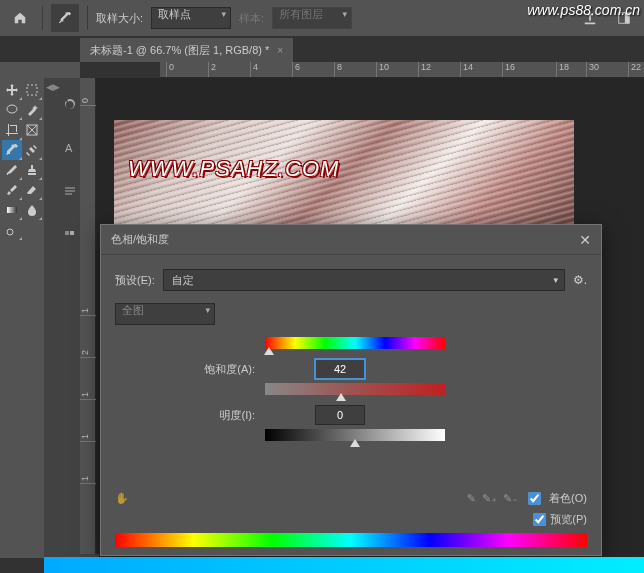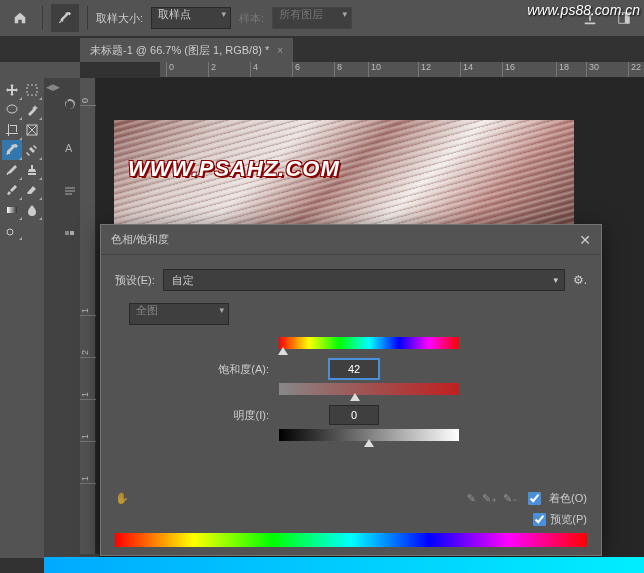--- a/index.html
+++ b/index.html
@@ -25,33 +25,33 @@
 .tool .tri{position:absolute;right:0;bottom:0;width:0;height:0;border-left:3px solid transparent;border-bottom:3px solid #aaa}
 .toolbox2{width:18px;background:#424242;display:flex;flex-direction:column;align-items:center;padding-top:4px;gap:6px}
 .sidepanel{width:18px;background:#424242;display:flex;flex-direction:column;align-items:center;padding-top:20px;gap:30px}
 .sidepanel .mini{width:14px;height:14px}
 .canvas-area{flex:1;background:#262626;position:relative;display:flex}
 .ruler-v{width:16px;background:#535353;position:relative;border-right:1px solid #2a2a2a}
 .ruler-v .vtick{position:absolute;left:0;font-size:9px;color:#bbb;border-top:1px solid #777;width:16px;writing-mode:vertical-rl;padding-top:2px;transform:rotate(180deg);height:auto}
 .canvas{flex:1;position:relative;background:#262626}
 .image-area{position:absolute;left:18px;top:42px;width:460px;height:110px;background:linear-gradient(135deg,#8b5a56 0%,#d4c4c0 20%,#e8e0dd 35%,#a67570 50%,#f0ebe8 65%,#b8827d 80%,#6b4540 100%);overflow:hidden}
 .image-area::before{content:"";position:absolute;inset:0;background:repeating-linear-gradient(165deg,transparent 0px,rgba(255,255,255,0.3) 2px,transparent 4px,rgba(100,50,45,0.3) 6px)}
-.wm{position:absolute;left:14px;top:36px;color:#fff;font-size:22px;font-weight:bold;font-style:italic;text-shadow:2px 2px 0 #800,-1px -1px 0 #800,1px -1px 0 #800,-1px 1px 0 #800;letter-spacing:1px}
+.wm{position:absolute;left:14px;top:36px;color:#fff;font-size:22px;font-weight:normal;font-style:italic;text-shadow:2px 2px 0 #800,-1px -1px 0 #800,1px -1px 0 #800,-1px 1px 0 #800;letter-spacing:1px}
 .wm2{position:absolute;right:4px;top:2px;color:#fff;font-size:14px;font-style:italic;text-shadow:1px 1px 2px #000}
 .zoom-lbl{position:absolute;left:62px;bottom:4px;background:#424242;padding:2px 6px;font-size:10px}
 .dialog{position:absolute;left:100px;top:224px;width:502px;height:332px;background:#535353;border:1px solid #747474;box-shadow:0 4px 20px rgba(0,0,0,0.5)}
 .dlg-title{height:30px;display:flex;align-items:center;padding:0 10px;border-bottom:1px solid #424242}
 .dlg-title .close{margin-left:auto;font-size:14px;cursor:pointer}
 .dlg-body{padding:14px 14px 8px 14px}
 .row{display:flex;align-items:center;gap:8px;margin-bottom:12px}
 .preset-dd{flex:1;background:#3f3f3f;border:1px solid #2a2a2a;height:22px;display:flex;align-items:center;padding:0 8px;position:relative}
 .preset-dd::after{content:"▾";position:absolute;right:6px;font-size:9px}
 .btn{background:#5a5a5a;border:1px solid #747474;border-radius:12px;padding:4px 20px;cursor:pointer;min-width:70px;text-align:center}
 .right-btns{position:absolute;right:14px;top:44px;display:flex;flex-direction:column;gap:8px}
-.slider-section{margin-left:14px;margin-top:6px}
+.slider-section{margin-top:6px}
 .slider-row{display:flex;align-items:center;gap:10px;margin-bottom:4px}
 .slider-lbl{width:140px;text-align:right}
 .num-input{width:50px;height:20px;background:#3f3f3f;border:1px solid #2a2a2a;text-align:center;color:#fff}
 .num-input.active{border:1px solid #4a90d9;box-shadow:0 0 0 1px #4a90d9}
 .slider-track{width:180px;height:12px;position:relative;margin:2px 0 10px 150px}
 .slider-track.hue{background:linear-gradient(90deg,#f00,#ff0,#0f0,#0ff,#00f,#f0f,#f00)}
 .slider-track.sat{background:linear-gradient(90deg,#888,#a05050,#c02020)}
 .slider-track.light{background:linear-gradient(90deg,#000,#fff)}
 .thumb{position:absolute;top:10px;width:0;height:0;border-left:5px solid transparent;border-right:5px solid transparent;border-bottom:8px solid #ddd;transform:translateX(-5px)}
 .dlg-foot{position:absolute;bottom:8px;left:14px;right:14px}
@@ -109,21 +109,21 @@
 </div>
 
 <div style="display:flex">
   <div style="width:80px;background:#535353;height:16px"></div>
   <div class="ruler-h" style="flex:1">
     <div class="tick" style="left:6px">0</div>
     <div class="tick" style="left:48px">2</div>
     <div class="tick" style="left:90px">4</div>
     <div class="tick" style="left:132px">6</div>
     <div class="tick" style="left:174px">8</div>
-    <div class="tick" style="left:208px">10</div>
+    <div class="tick" style="left:216px">10</div>
     <div class="tick" style="left:258px">12</div>
     <div class="tick" style="left:300px">14</div>
     <div class="tick" style="left:342px">16</div>
     <div class="tick" style="left:396px">18</div>
     <div class="tick" style="left:426px">30</div>
     <div class="tick" style="left:468px">22</div>
 
   </div>
 </div>
 

